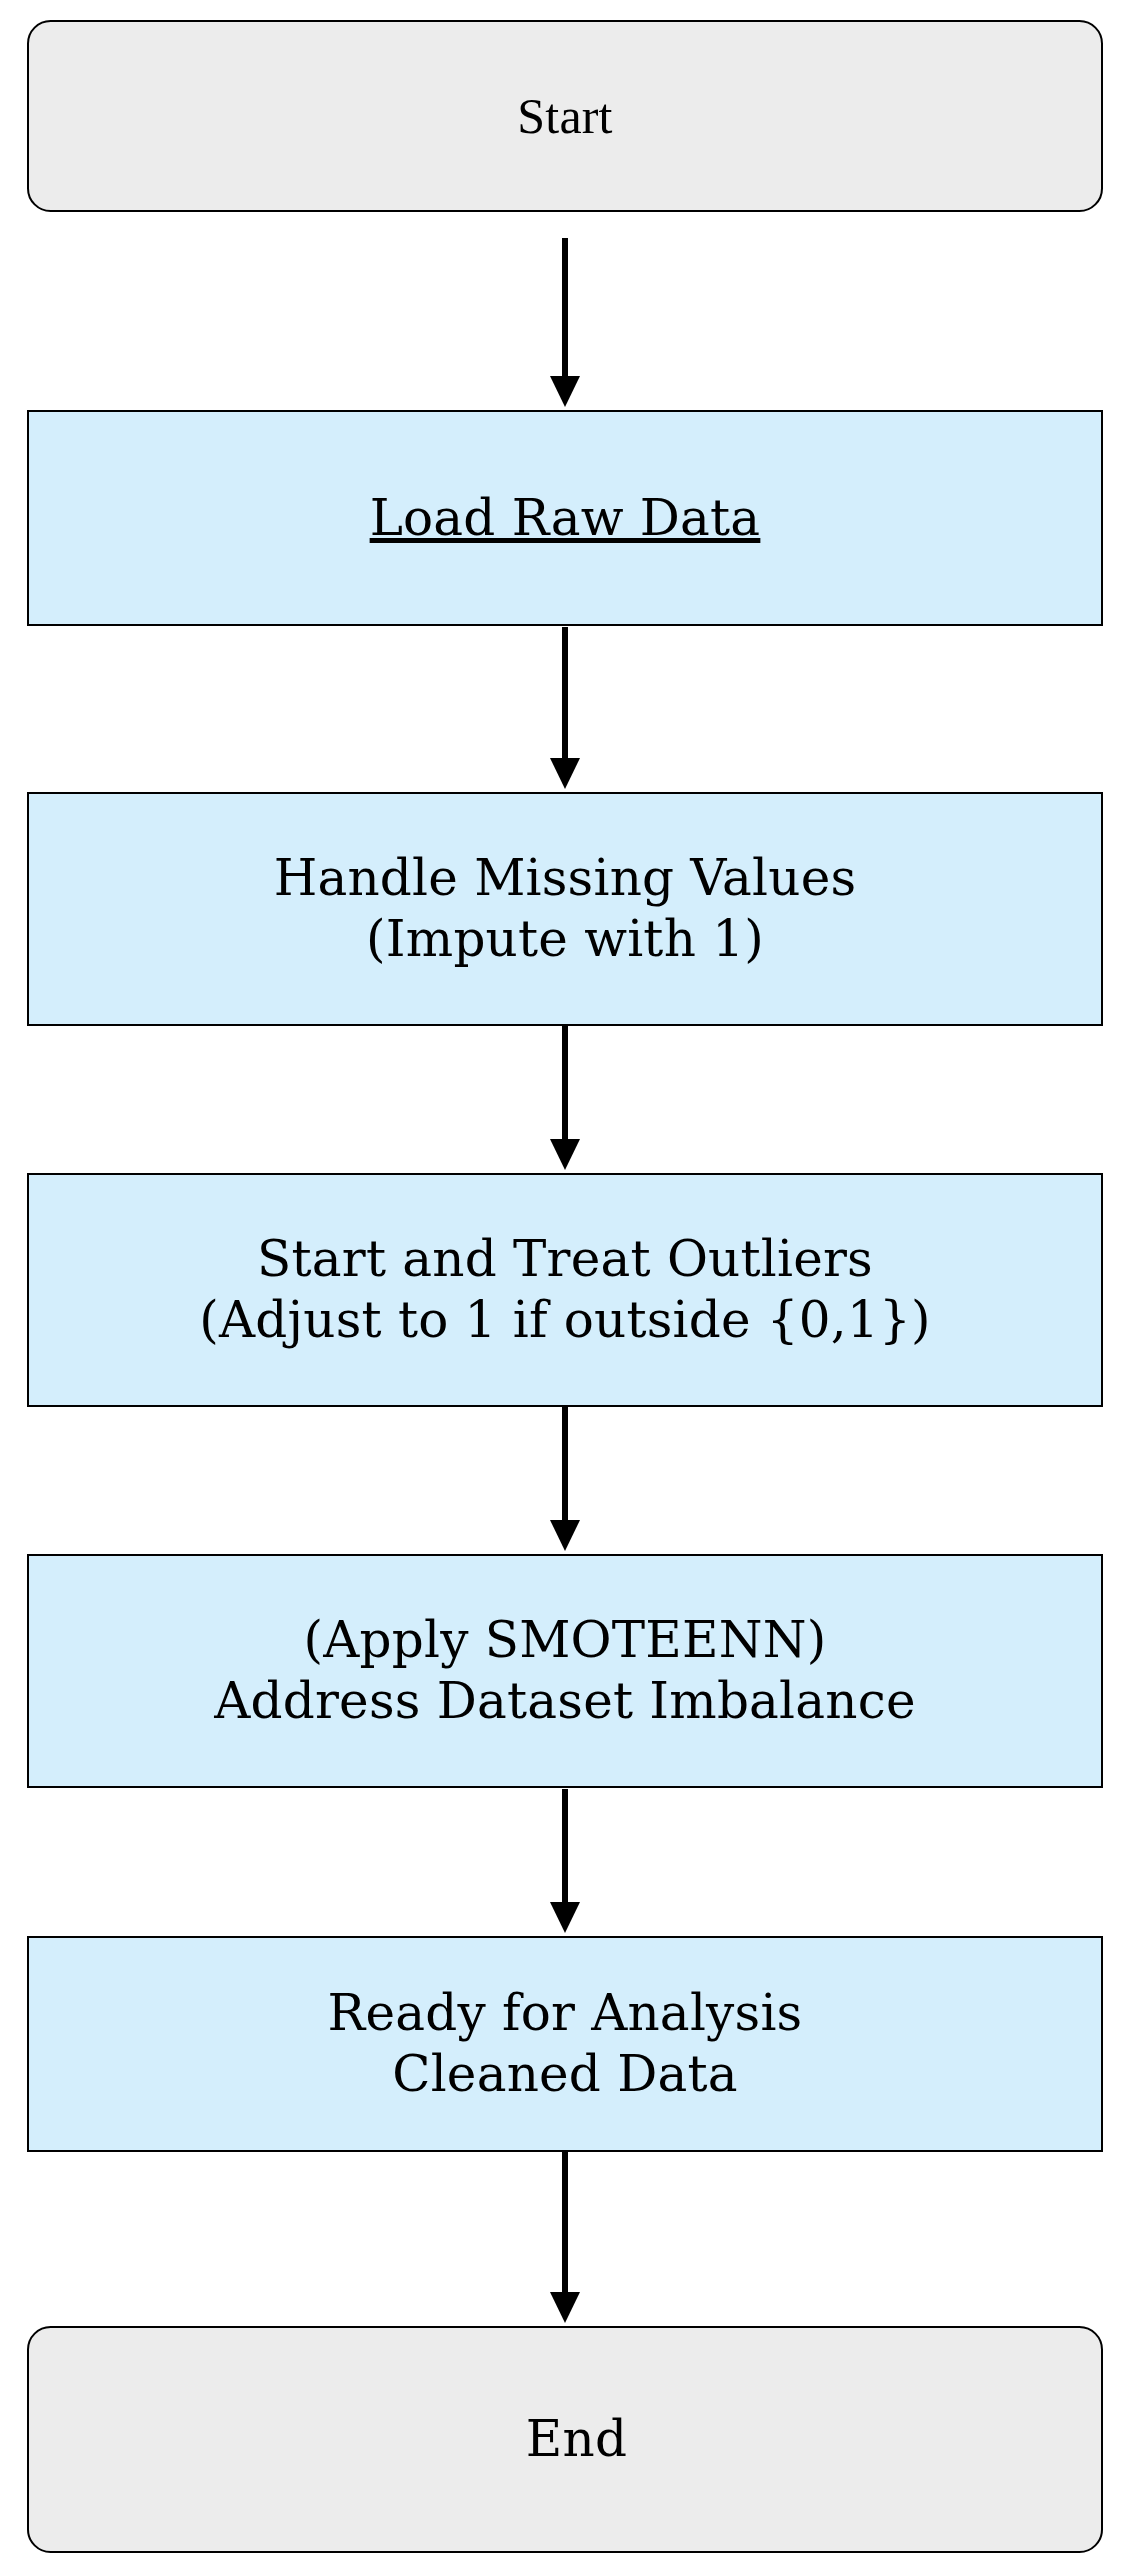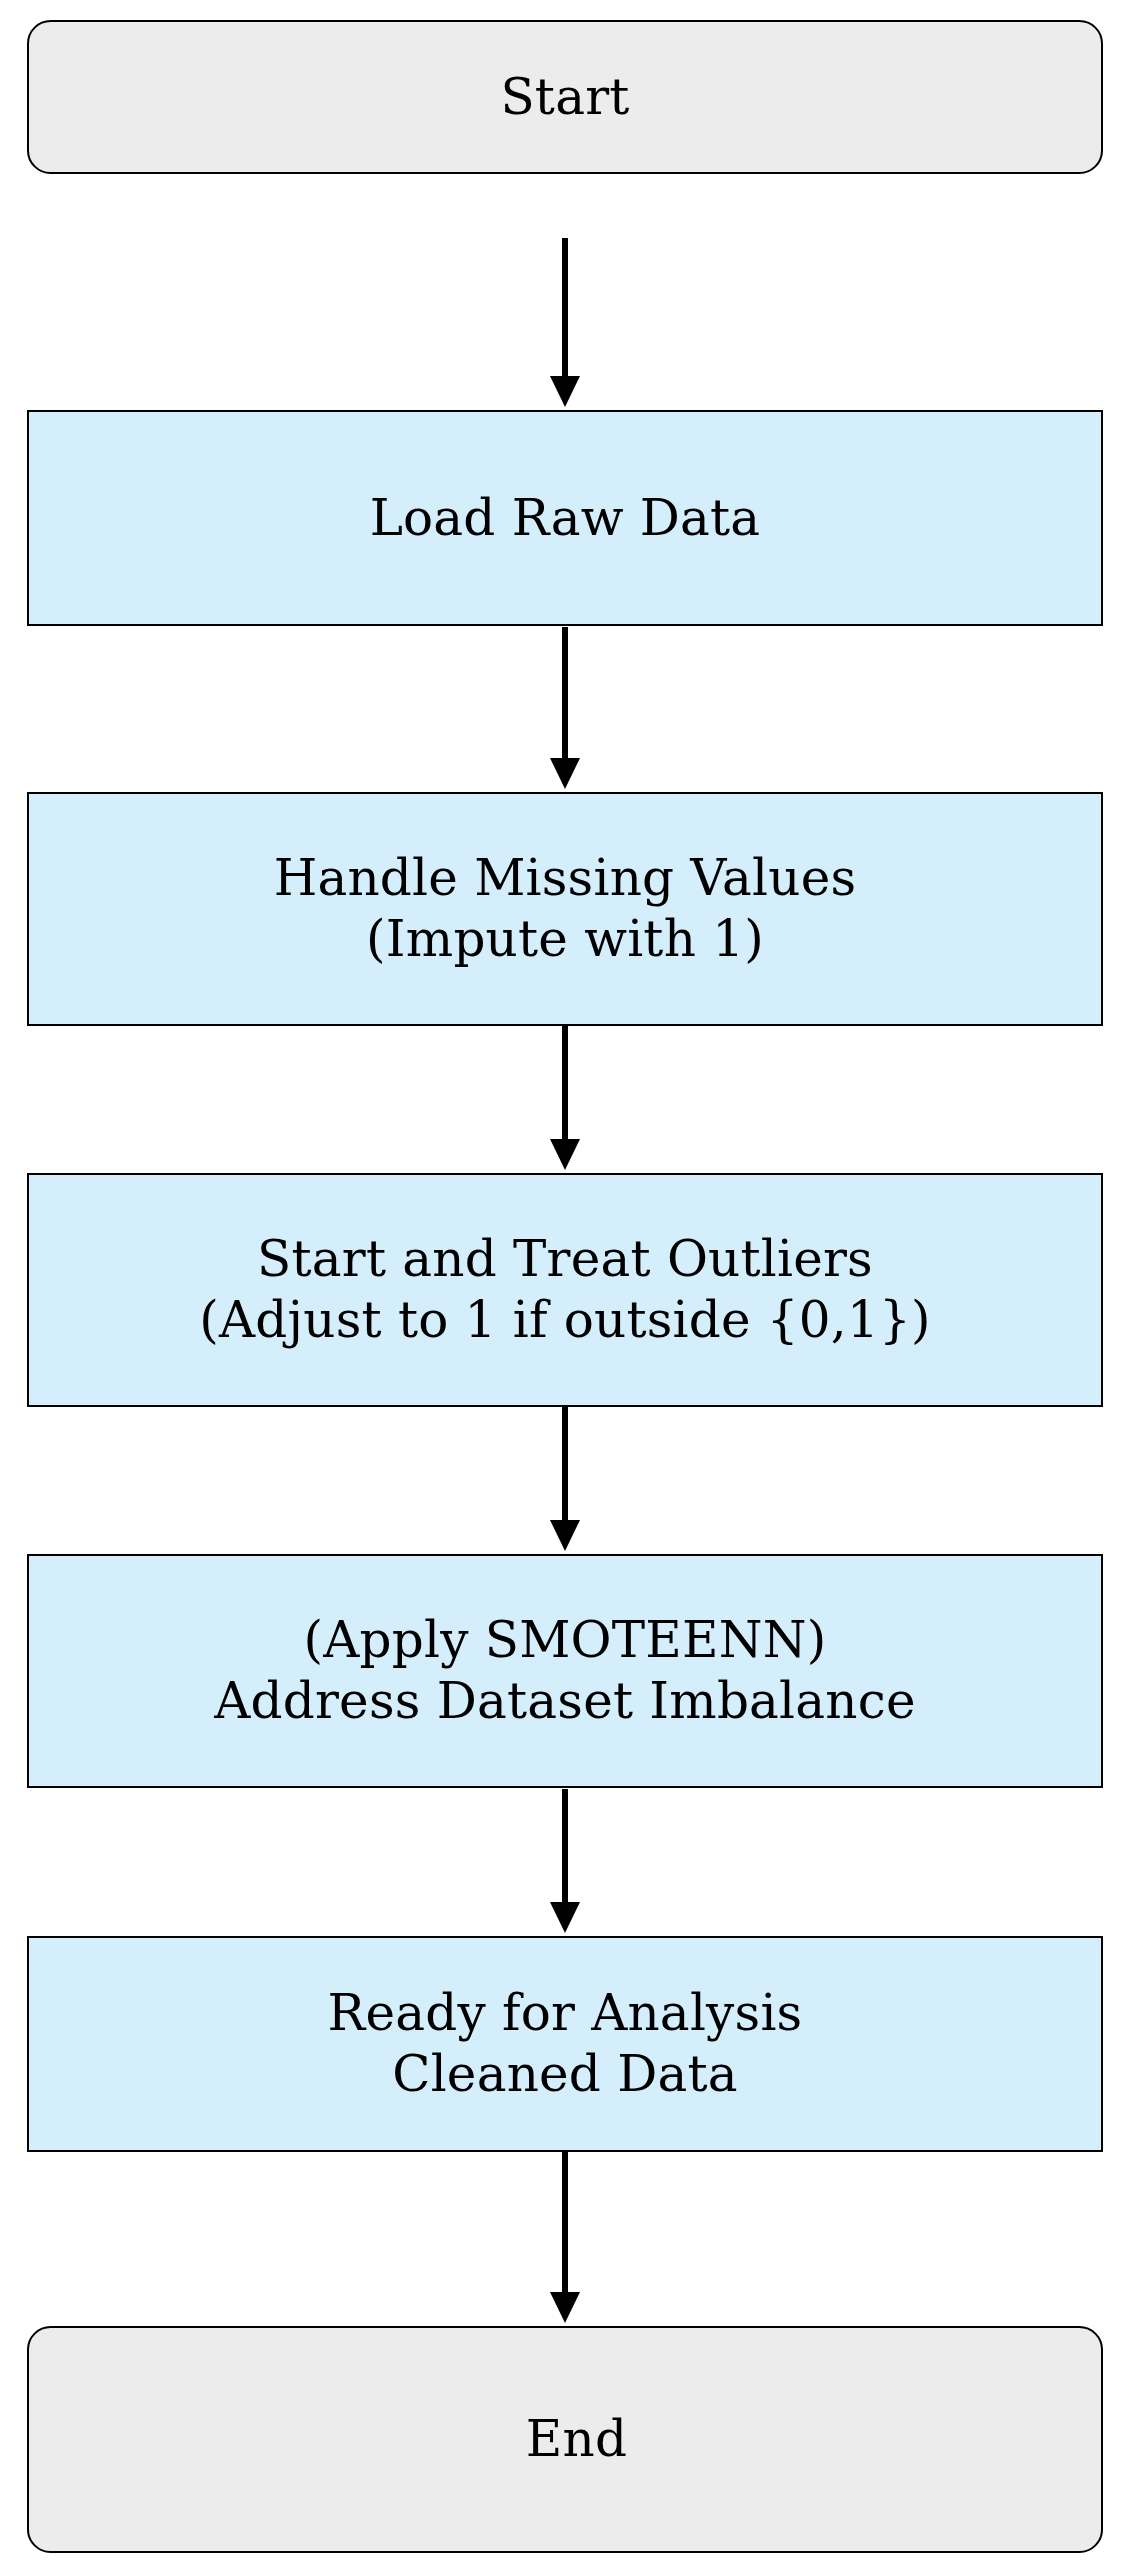--- a/index.html
+++ b/index.html
@@ -42,22 +42,22 @@
   .node.process {
     background: #d4eefc;
     border-radius: 0;
   }
   .node .line {
     display: block;
     white-space: nowrap;
   }
 
   
-  #node-start   { top: 20px;   height: 154px; }
-  #node-load    { top: 410px;  height: 216px; }
+  #node-start   { top: 20px;   height: 192px; font-family: Liberation Serif, serif; }
+  #node-load    { top: 410px;  height: 216px; text-decoration: underline; }
   #node-missing { top: 792px;  height: 234px; }
   #node-outlier { top: 1173px; height: 234px; }
   #node-balance { top: 1554px; height: 234px; }
   #node-cleaned { top: 1936px; height: 216px; }
   #node-end     { top: 2326px; height: 227px; padding-left: 23px; }
 
   
   .edge {
     position: absolute;
     left: 565px;

